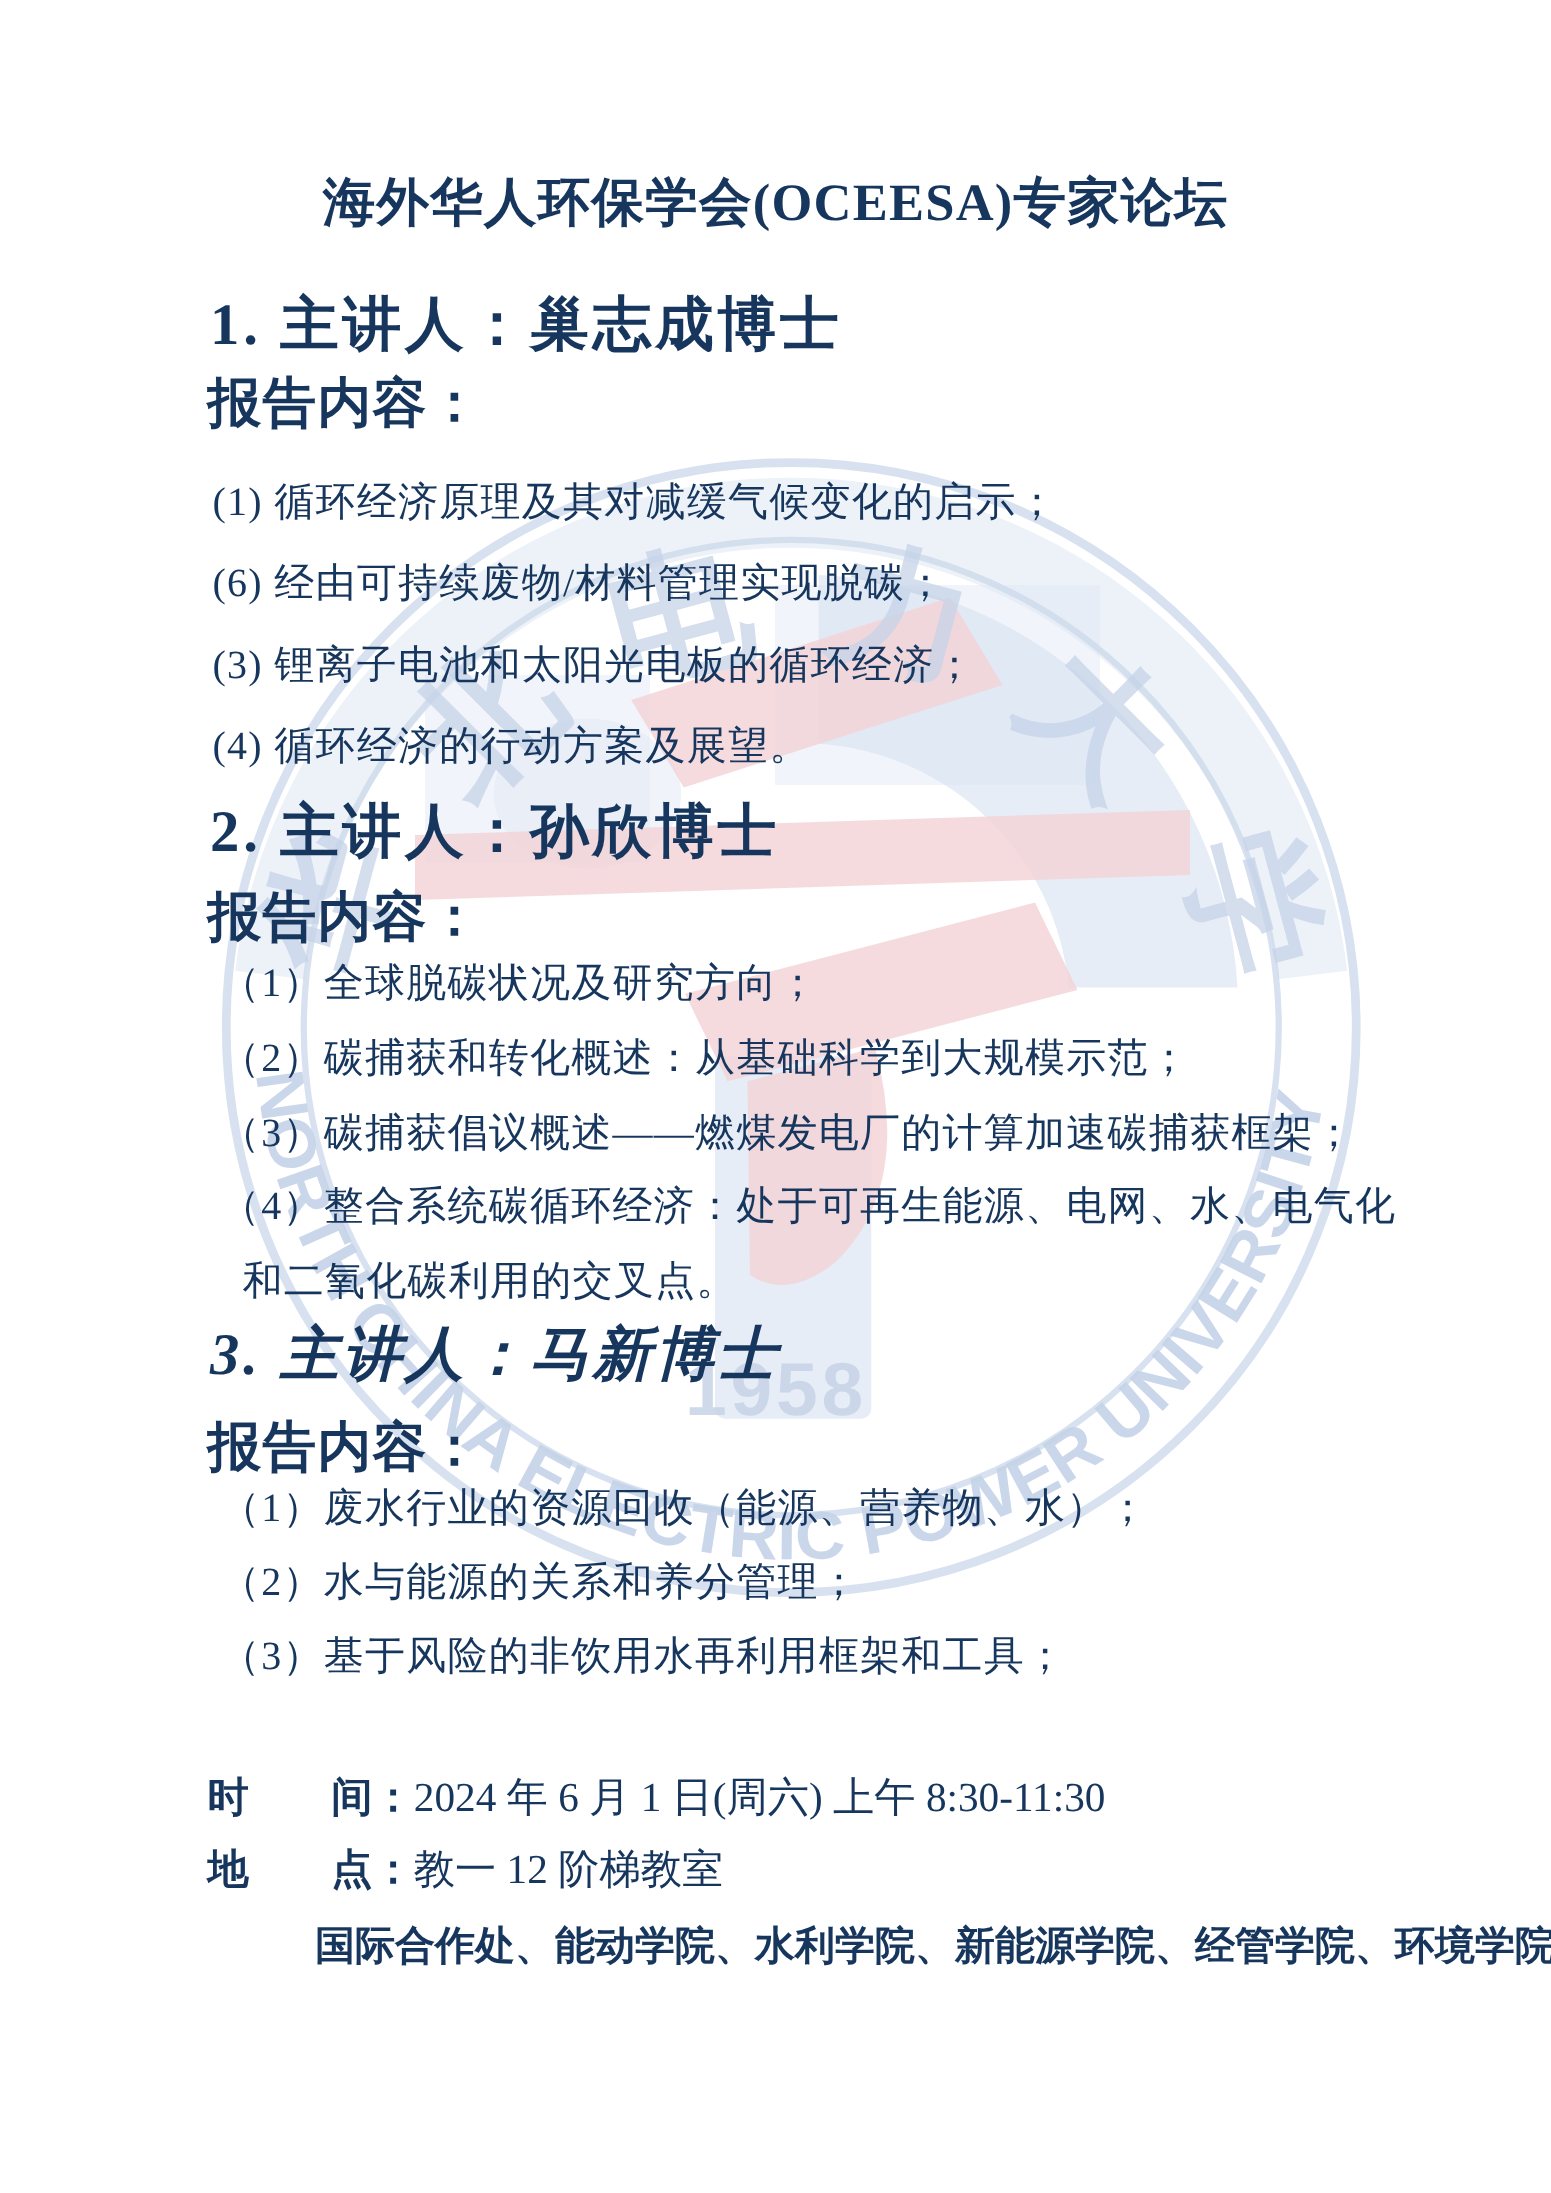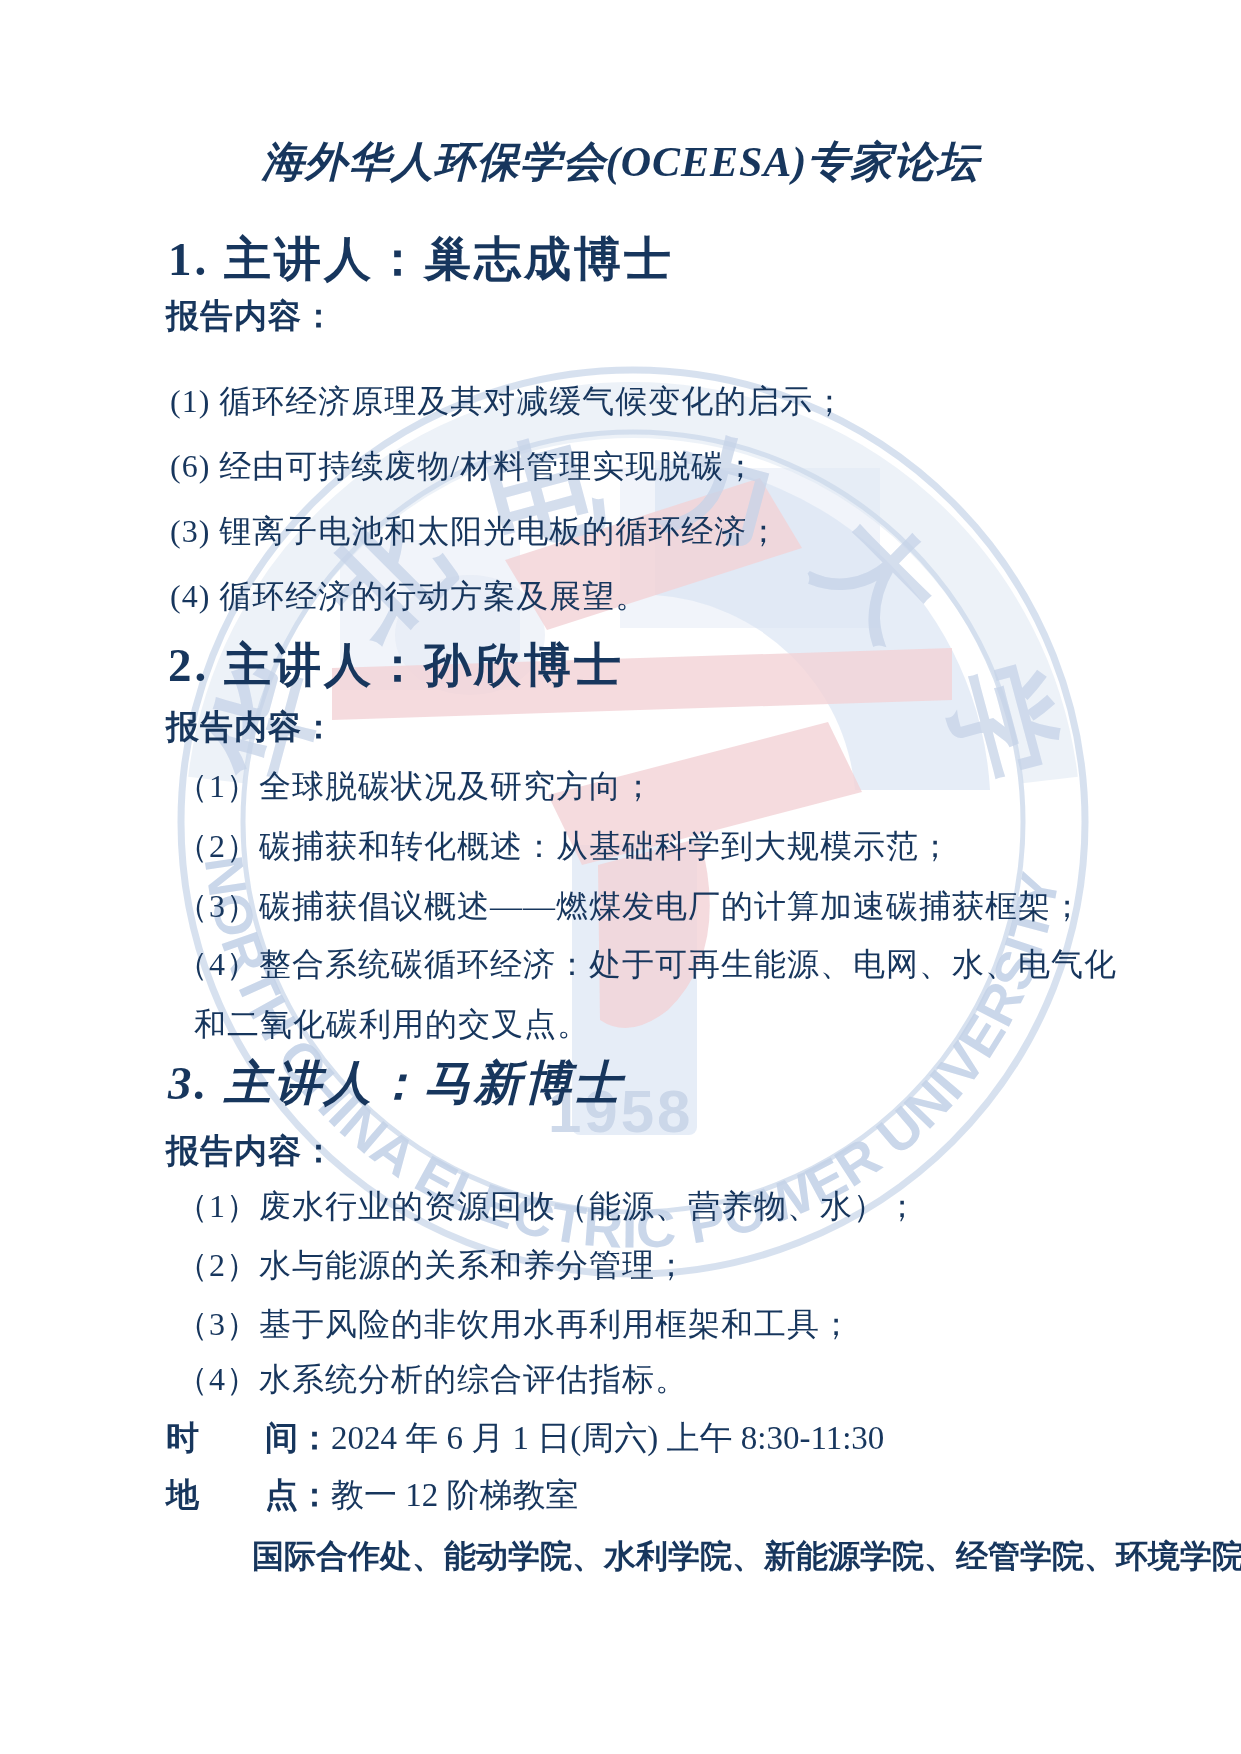--- a/index.html
+++ b/index.html
@@ -12,32 +12,32 @@
     color:#17365d;
   }
   .wm{
     position:absolute;inset:0;z-index:0;pointer-events:none;
   }
   .txt{position:absolute;z-index:2;white-space:nowrap;}
   .doc-title{
     top:134px;left:0;width:100%;
     text-align:center;
     font-family:"Liberation Serif", serif;
-    font-weight:bold;font-size:42px;letter-spacing:1px;font-style:italic;
+    font-weight:bold;font-size:42px;letter-spacing:1px;
   }
   .sec-heading{
     font-family:"Liberation Serif", serif;
     font-weight:900;font-size:47px;letter-spacing:3px;
   }
   .h1{top:228px;left:168px;}
   .h2{top:634px;left:168px;}
   .h3{top:1052px;left:168px;font-style:italic;}
   .content-label{
     font-family:Liberation Serif, serif;
-    font-weight:bold;font-size:33px;letter-spacing:1px;
+    font-weight:bold;font-size:43px;letter-spacing:1px;
   }
   .cl1{top:294px;left:166px;}
   .cl2{top:705px;left:166px;}
   .cl3{top:1129px;left:166px;}
   .item{font-size:32px;letter-spacing:1px;text-align:right;}
   .s1i1{top:380px;left:170px;}
   .s1i2{top:445px;left:170px;}
   .s1i3{top:510px;left:170px;}
   .s1i4{top:575px;left:170px;}
   .s2i1{top:765px;left:176px;}
@@ -134,21 +134,20 @@
   <div class="txt item s2i2">（2）碳捕获和转化概述：从基础科学到大规模示范；</div>
   <div class="txt item s2i3">（3）碳捕获倡议概述——燃煤发电厂的计算加速碳捕获框架；</div>
   <div class="txt item s2i4">（4）整合系统碳循环经济：处于可再生能源、电网、水、电气化</div>
   <div class="txt item s2i4b">和二氧化碳利用的交叉点。</div>
 
   <div class="txt sec-heading h3">3. 主讲人：马新博士</div>
   <div class="txt content-label cl3">报告内容：</div>
   <div class="txt item s3i1">（1）废水行业的资源回收（能源、营养物、水）；</div>
   <div class="txt item s3i2">（2）水与能源的关系和养分管理；</div>
   <div class="txt item s3i3">（3）基于风险的非饮用水再利用框架和工具；</div>
-  <div class="txt item s3i4">（4）水系统分析的综合评估指标。</div>
 
   <div class="txt meta time-line">
     <span class="lbl">时　　间：</span><span>2024 年 6 月 1 日(周六) 上午 8:30-11:30</span>
   </div>
   <div class="txt meta place-line">
     <span class="lbl">地　　点：</span><span>教一 12 阶梯教室</span>
   </div>
   <div class="txt organizers">国际合作处、能动学院、水利学院、新能源学院、经管学院、环境学院</div>
 
 </div>

